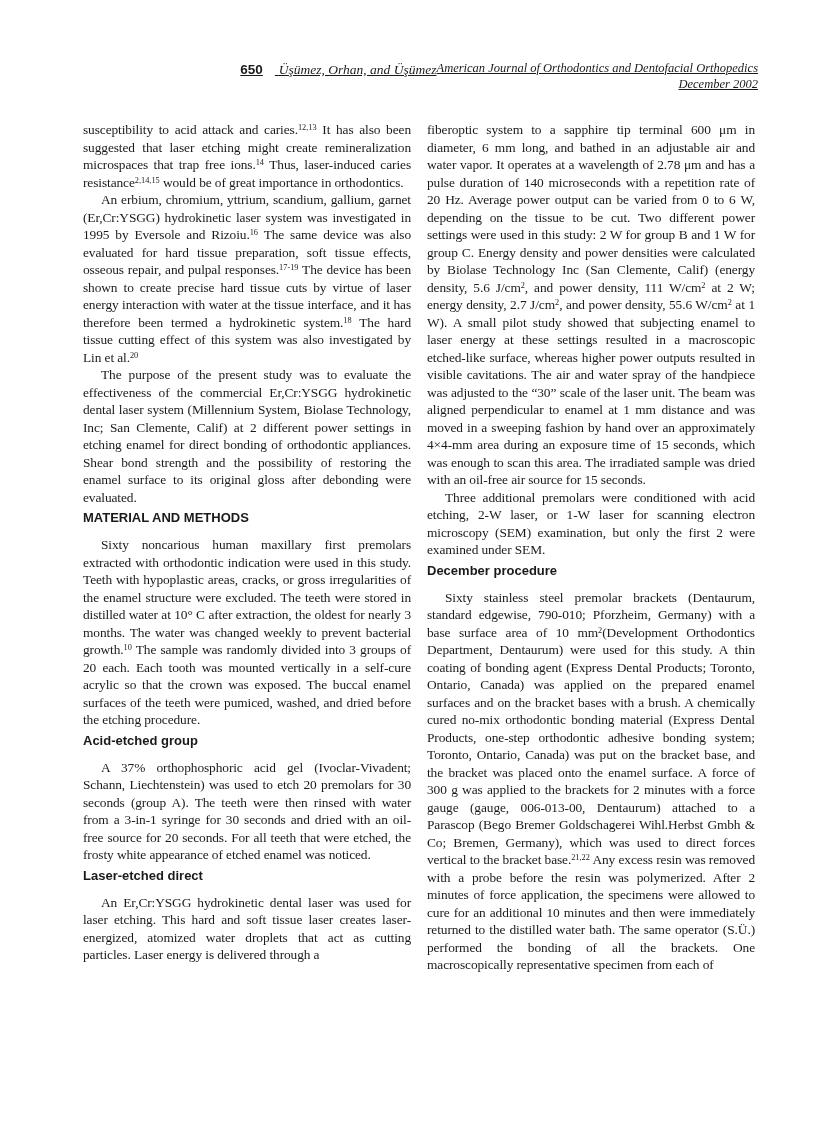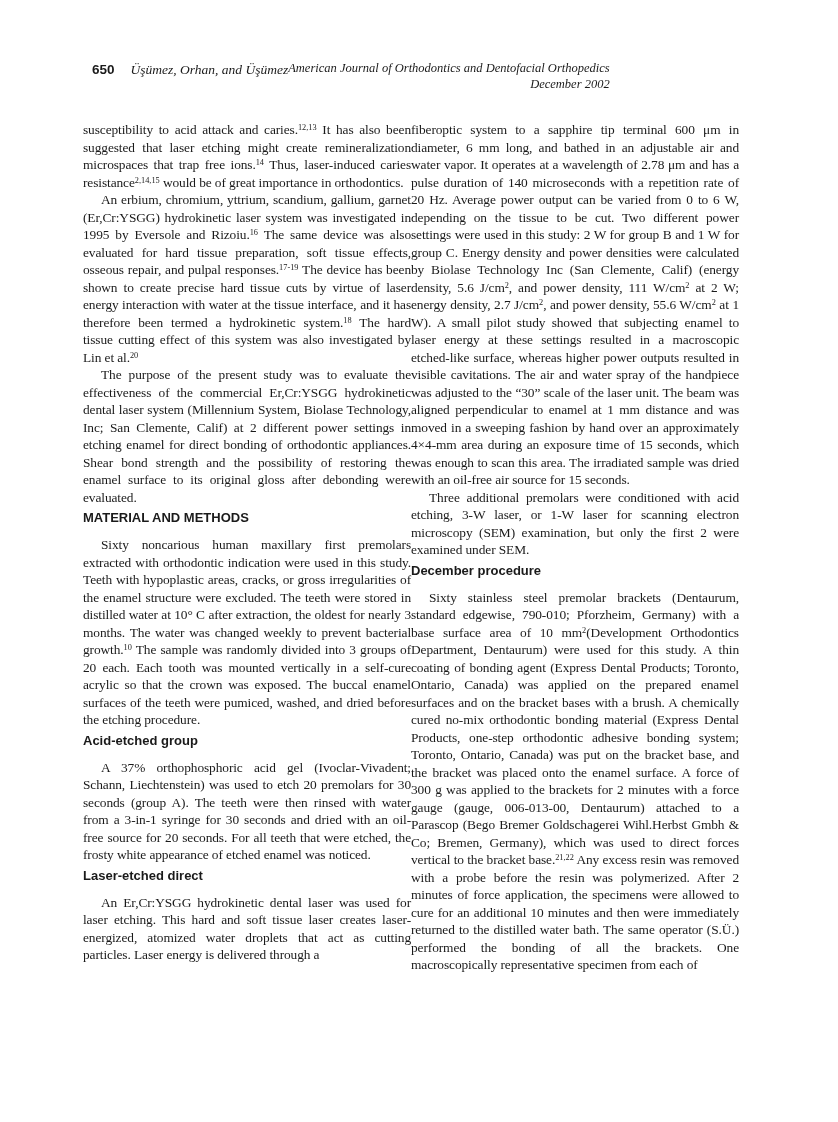--- a/index.html
+++ b/index.html
@@ -13,25 +13,26 @@
     height: 1122px;
     background: #ffffff;
     color: #1a1a1a;
     overflow: hidden;
     box-sizing: border-box;
   }
   
   .running-head {
     position: absolute;
     top: 60px;
-    left: 92px;
+    left: 60px;
     right: 80px;
     display: flex;
-    justify-content: flex-start;
+    justify-content: flex-end;
     align-items: flex-start;
+    text-decoration: underline;
   }
   .head-left {
     white-space: nowrap;
   }
   .folio {
     font-family: "Liberation Sans", sans-serif;
     font-weight: bold;
     font-size: 13.5px;
     margin-right: 12px;
   }
@@ -47,20 +48,21 @@
     font-size: 12.5px;
     line-height: 16px;
     white-space: nowrap;
   }
   
   .columns {
     position: absolute;
     top: 121px;
     left: 83px;
     display: flex;
+    gap: 16px;
     justify-content: center;
   }
   .col {
     width: 328px;
     font-family: "Liberation Serif", serif;
     font-size: 13.4px;
     line-height: 17.5px;
     letter-spacing: -0.1px;
     text-align: justify;
     hyphens: auto;
@@ -113,19 +115,19 @@
         <p class="para indent">The purpose of the present study was to evaluate the effectiveness of the commercial Er,Cr:YSGG hydrokinetic dental laser system (Millennium System, Biolase Technology, Inc; San Clemente, Calif) at 2 different power settings in etching enamel for direct bonding of orthodontic appliances. Shear bond strength and the possibility of restoring the enamel surface to its original gloss after debonding were evaluated.</p>
         <h2 class="sec-h1">MATERIAL AND METHODS</h2>
         <p class="para indent">Sixty noncarious human maxillary first premolars extracted with orthodontic indication were used in this study. Teeth with hypoplastic areas, cracks, or gross irregularities of the enamel structure were excluded. The teeth were stored in distilled water at 10° C after extraction, the oldest for nearly 3 months. The water was changed weekly to prevent bacterial growth.<sup>10</sup> The sample was randomly divided into 3 groups of 20 each. Each tooth was mounted vertically in a self-cure acrylic so that the crown was exposed. The buccal enamel surfaces of the teeth were pumiced, washed, and dried before the etching procedure.</p>
         <h3 class="sec-h2">Acid-etched group</h3>
         <p class="para indent">A 37% orthophosphoric acid gel (Ivoclar-Vivadent; Schann, Liechtenstein) was used to etch 20 premolars for 30 seconds (group A). The teeth were then rinsed with water from a 3-in-1 syringe for 30 seconds and dried with an oil-free source for 20 seconds. For all teeth that were etched, the frosty white appearance of etched enamel was noticed.</p>
         <h3 class="sec-h2">Laser-etched direct</h3>
         <p class="para indent">An Er,Cr:YSGG hydrokinetic dental laser was used for laser etching. This hard and soft tissue laser creates laser-energized, atomized water droplets that act as cutting particles. Laser energy is delivered through a</p>
       </div>
     <div class="col" id="col-right">
         <p class="para">fiberoptic system to a sapphire tip terminal 600 μm in diameter, 6 mm long, and bathed in an adjustable air and water vapor. It operates at a wavelength of 2.78 μm and has a pulse duration of 140 microseconds with a repetition rate of 20 Hz. Average power output can be varied from 0 to 6 W, depending on the tissue to be cut. Two different power settings were used in this study: 2 W for group B and 1 W for group C. Energy density and power densities were calculated by Biolase Technology Inc (San Clemente, Calif) (energy density, 5.6 J/cm<sup>2</sup>, and power density, 111 W/cm<sup>2</sup> at 2 W; energy density, 2.7 J/cm<sup>2</sup>, and power density, 55.6 W/cm<sup>2</sup> at 1 W). A small pilot study showed that subjecting enamel to laser energy at these settings resulted in a macroscopic etched-like surface, whereas higher power outputs resulted in visible cavitations. The air and water spray of the handpiece was adjusted to the “30” scale of the laser unit. The beam was aligned perpendicular to enamel at 1 mm distance and was moved in a sweeping fashion by hand over an approximately 4×4-mm area during an exposure time of 15 seconds, which was enough to scan this area. The irradiated sample was dried with an oil-free air source for 15 seconds.</p>
-        <p class="para indent">Three additional premolars were conditioned with acid etching, 3-W laser, or 1-W laser for scanning electron microscopy (SEM) examination, but only the first 2 were examined under SEM.</p>
+        <p class="para indent">Three additional premolars were conditioned with acid etching, 2-W laser, or 1-W laser for scanning electron microscopy (SEM) examination, but only the first 2 were examined under SEM.</p>
         <h3 class="sec-h2">December procedure</h3>
         <p class="para indent">Sixty stainless steel premolar brackets (Dentaurum, standard edgewise, 790-010; Pforzheim, Germany) with a base surface area of 10 mm<sup>2</sup>(Development Orthodontics Department, Dentaurum) were used for this study. A thin coating of bonding agent (Express Dental Products; Toronto, Ontario, Canada) was applied on the prepared enamel surfaces and on the bracket bases with a brush. A chemically cured no-mix orthodontic bonding material (Express Dental Products, one-step orthodontic adhesive bonding system; Toronto, Ontario, Canada) was put on the bracket base, and the bracket was placed onto the enamel surface. A force of 300 g was applied to the brackets for 2 minutes with a force gauge (gauge, 006-013-00, Dentaurum) attached to a Parascop (Bego Bremer Goldschagerei Wihl.Herbst Gmbh &amp; Co; Bremen, Germany), which was used to direct forces vertical to the bracket base.<sup>21,22</sup> Any excess resin was removed with a probe before the resin was polymerized. After 2 minutes of force application, the specimens were allowed to cure for an additional 10 minutes and then were immediately returned to the distilled water bath. The same operator (S.Ü.) performed the bonding of all the brackets. One macroscopically representative specimen from each of</p>
       </div>
   </main>
 
 </div>
 
 </body></html>

